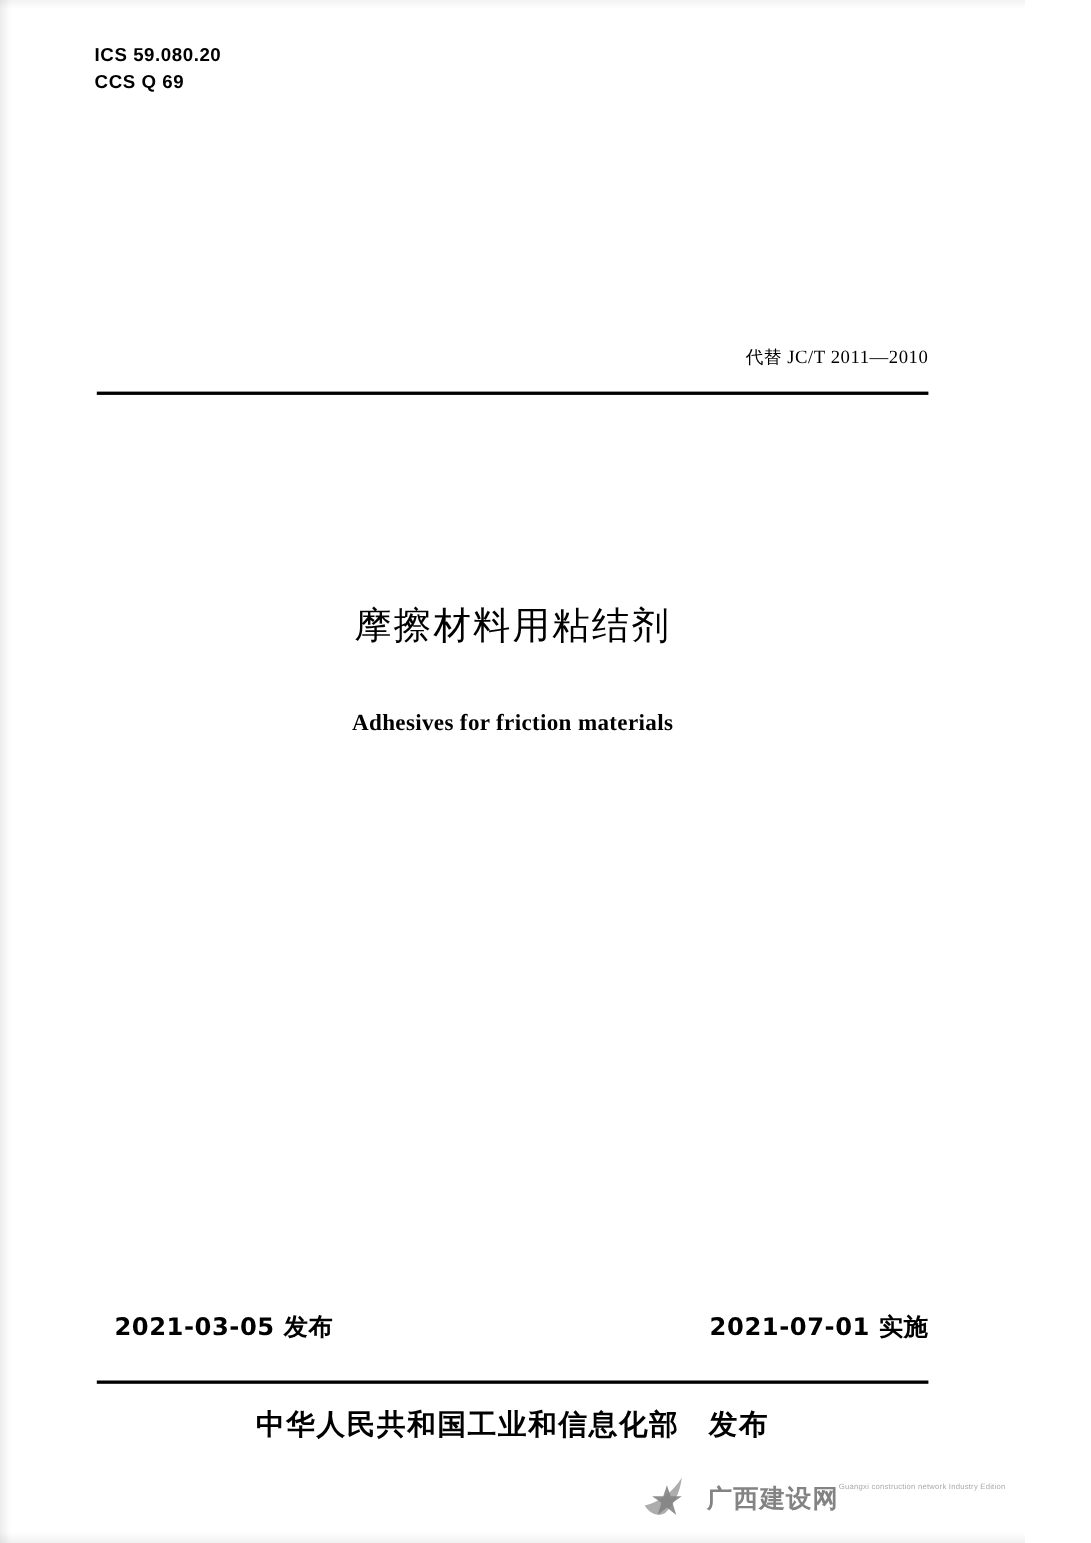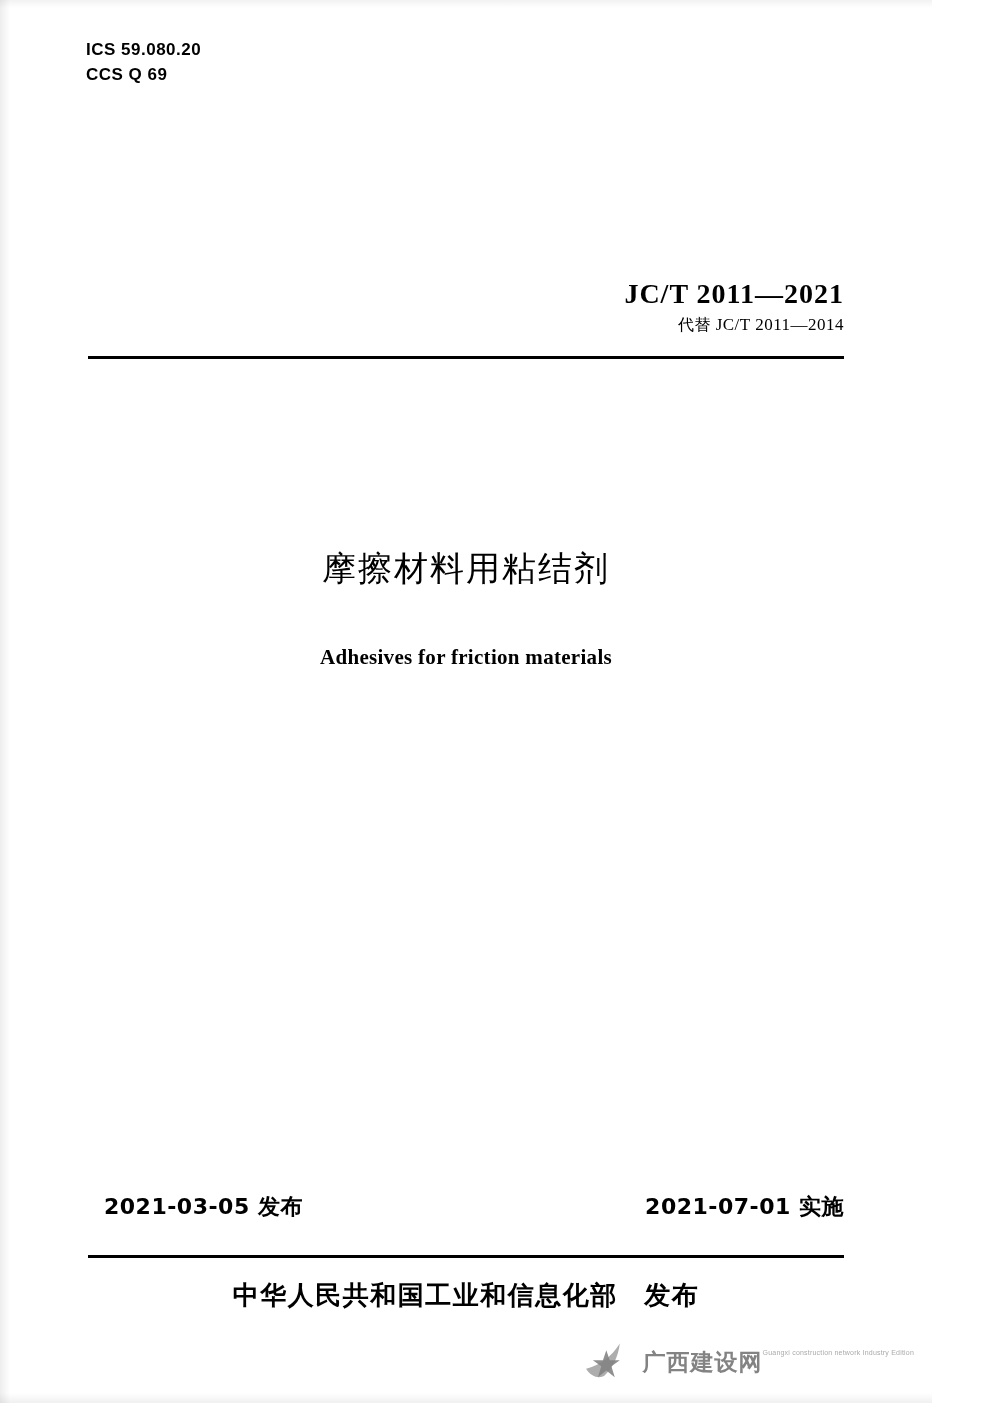--- a/index.html
+++ b/index.html
@@ -220,25 +220,24 @@
   <div class="scan-edge-left"></div>
   <div class="scan-edge-bottom"></div>
 
   <div class="ics-block">
     <div>ICS 59.080.20</div>
     <div>CCS Q 69</div>
   </div>
 
 
 
-  <div class="std-no">JC/T 2011—2021</div>
 
   <div class="std-replaces">
     <span class="cn">代替</span>
-    <span>JC/T 2011—2014</span>
+    <span>JC/T 2011—2010</span>
   </div>
 
   <div class="rule-top"></div>
 
   <div class="doc-title">摩擦材料用粘结剂</div>
   <div class="doc-subtitle">Adhesives for friction materials</div>
 
   <div class="date-issue">2021-03-05 发布</div>
   <div class="date-effective">2021-07-01 实施</div>
 

